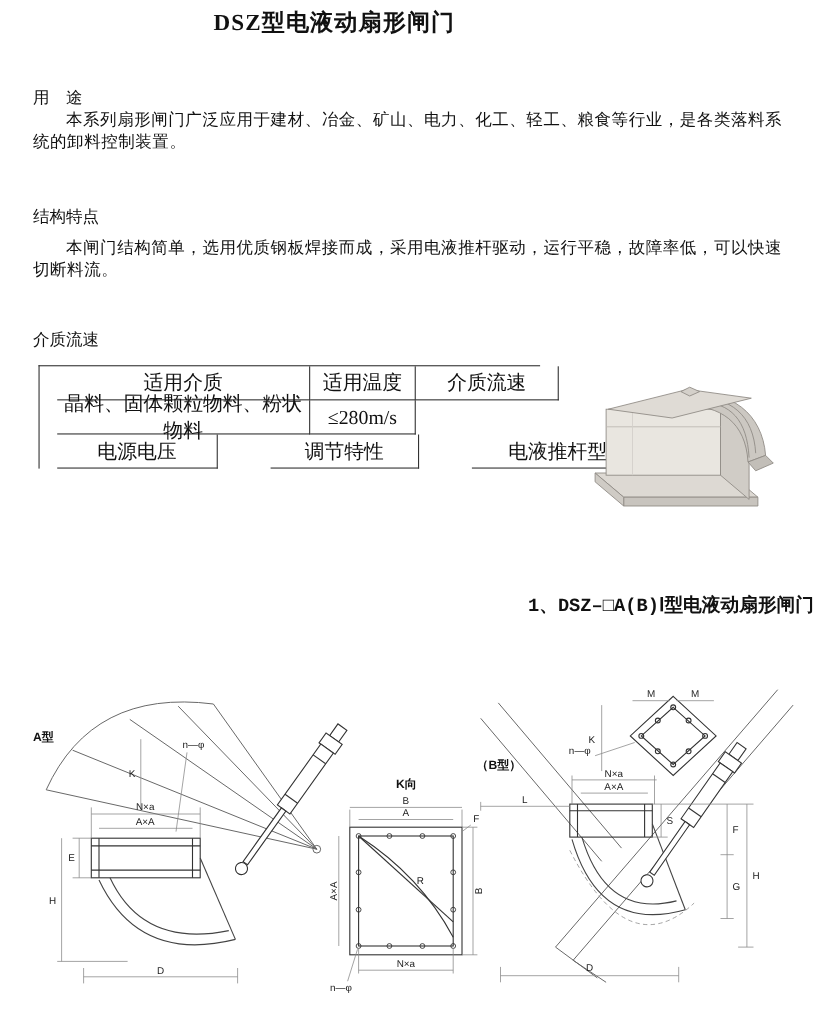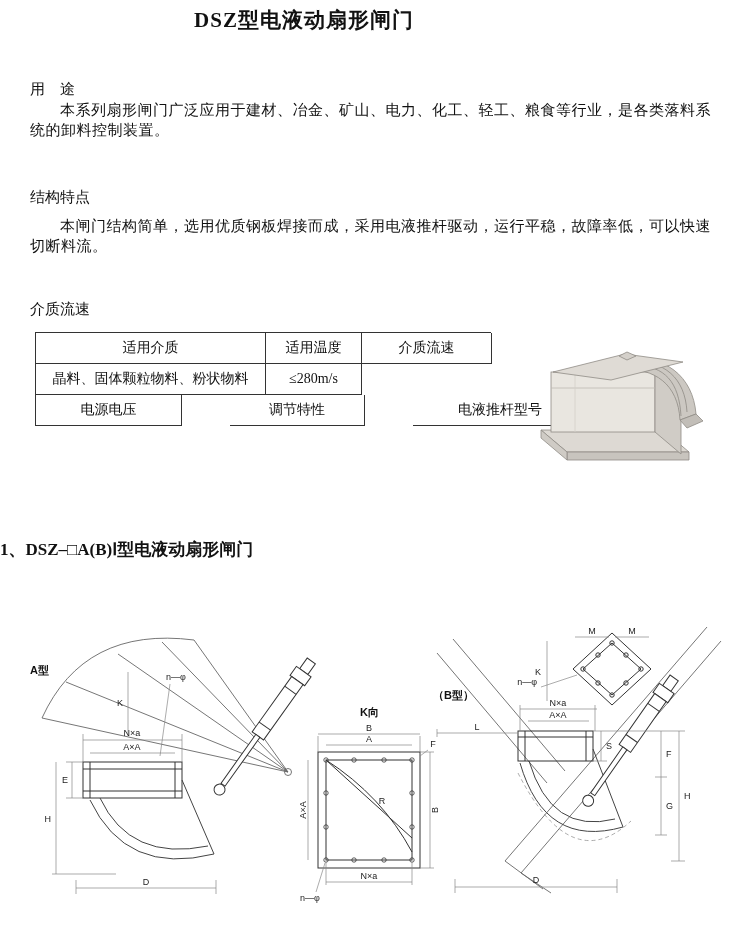--- a/index.html
+++ b/index.html
@@ -10,29 +10,29 @@
   .sec-head { position: absolute; left: 30px; font-size: 15px; font-weight: normal;
               font-family: "Liberation Sans", "DejaVu Sans", sans-serif; }
   #usage-head { top: 80px; }
   #structure-head { top: 188px; }
   #perf-head { top: 300px; }
   .para { position: absolute; left: 30px; width: 684px; font-size: 15px; line-height: 20px;
           text-indent: 2em; letter-spacing: 0.5px; }
   #usage-para { top: 100px; }
   #structure-para { top: 216px; }
   .ptable { position: absolute; left: 35px; top: 332px; width: 456px;
-            border-top: 1px solid #333; border-left: 1px solid #333; font-size: 14px; }
+            border-top: 1px solid #333; border-left: 1px solid #333; font-size: 18px; padding-left: 16px; }
   .prow { display: grid; }
   .rt { grid-template-columns: 230px 96px 130px; }
   .rb { grid-template-columns: 146px 135px 175px; gap: 48px; }
   .cell { border-right: 1px solid #333; border-bottom: 1px solid #333; height: 31px;
           display: flex; align-items: center; justify-content: center; text-align: center; }
-  #section-title { position: absolute; top: 538px; left: 0; width: 740px; text-align: left;
+  #section-title { position: absolute; top: 538px; left: 0; width: 740px; text-align: right;
                    font-size: 17px; font-weight: bold;
-                   font-family: Liberation Serif, serif; }
+                   font-family: Liberation Mono, monospace; }
   #figures-caption { position: absolute; top: 588px; left: 28px; font-size: 13px; font-weight: bold;
                      font-family: "Liberation Sans", "DejaVu Sans", sans-serif; }
   .fig { position: absolute; }
   svg text { font-family: "Liberation Sans", "DejaVu Sans", sans-serif; }
   .dim { font-size: 9px; fill: #222; }
   .figlab { font-size: 11px; fill: #111; font-weight: bold; }
 </style>
 </head>
 <body>
 

